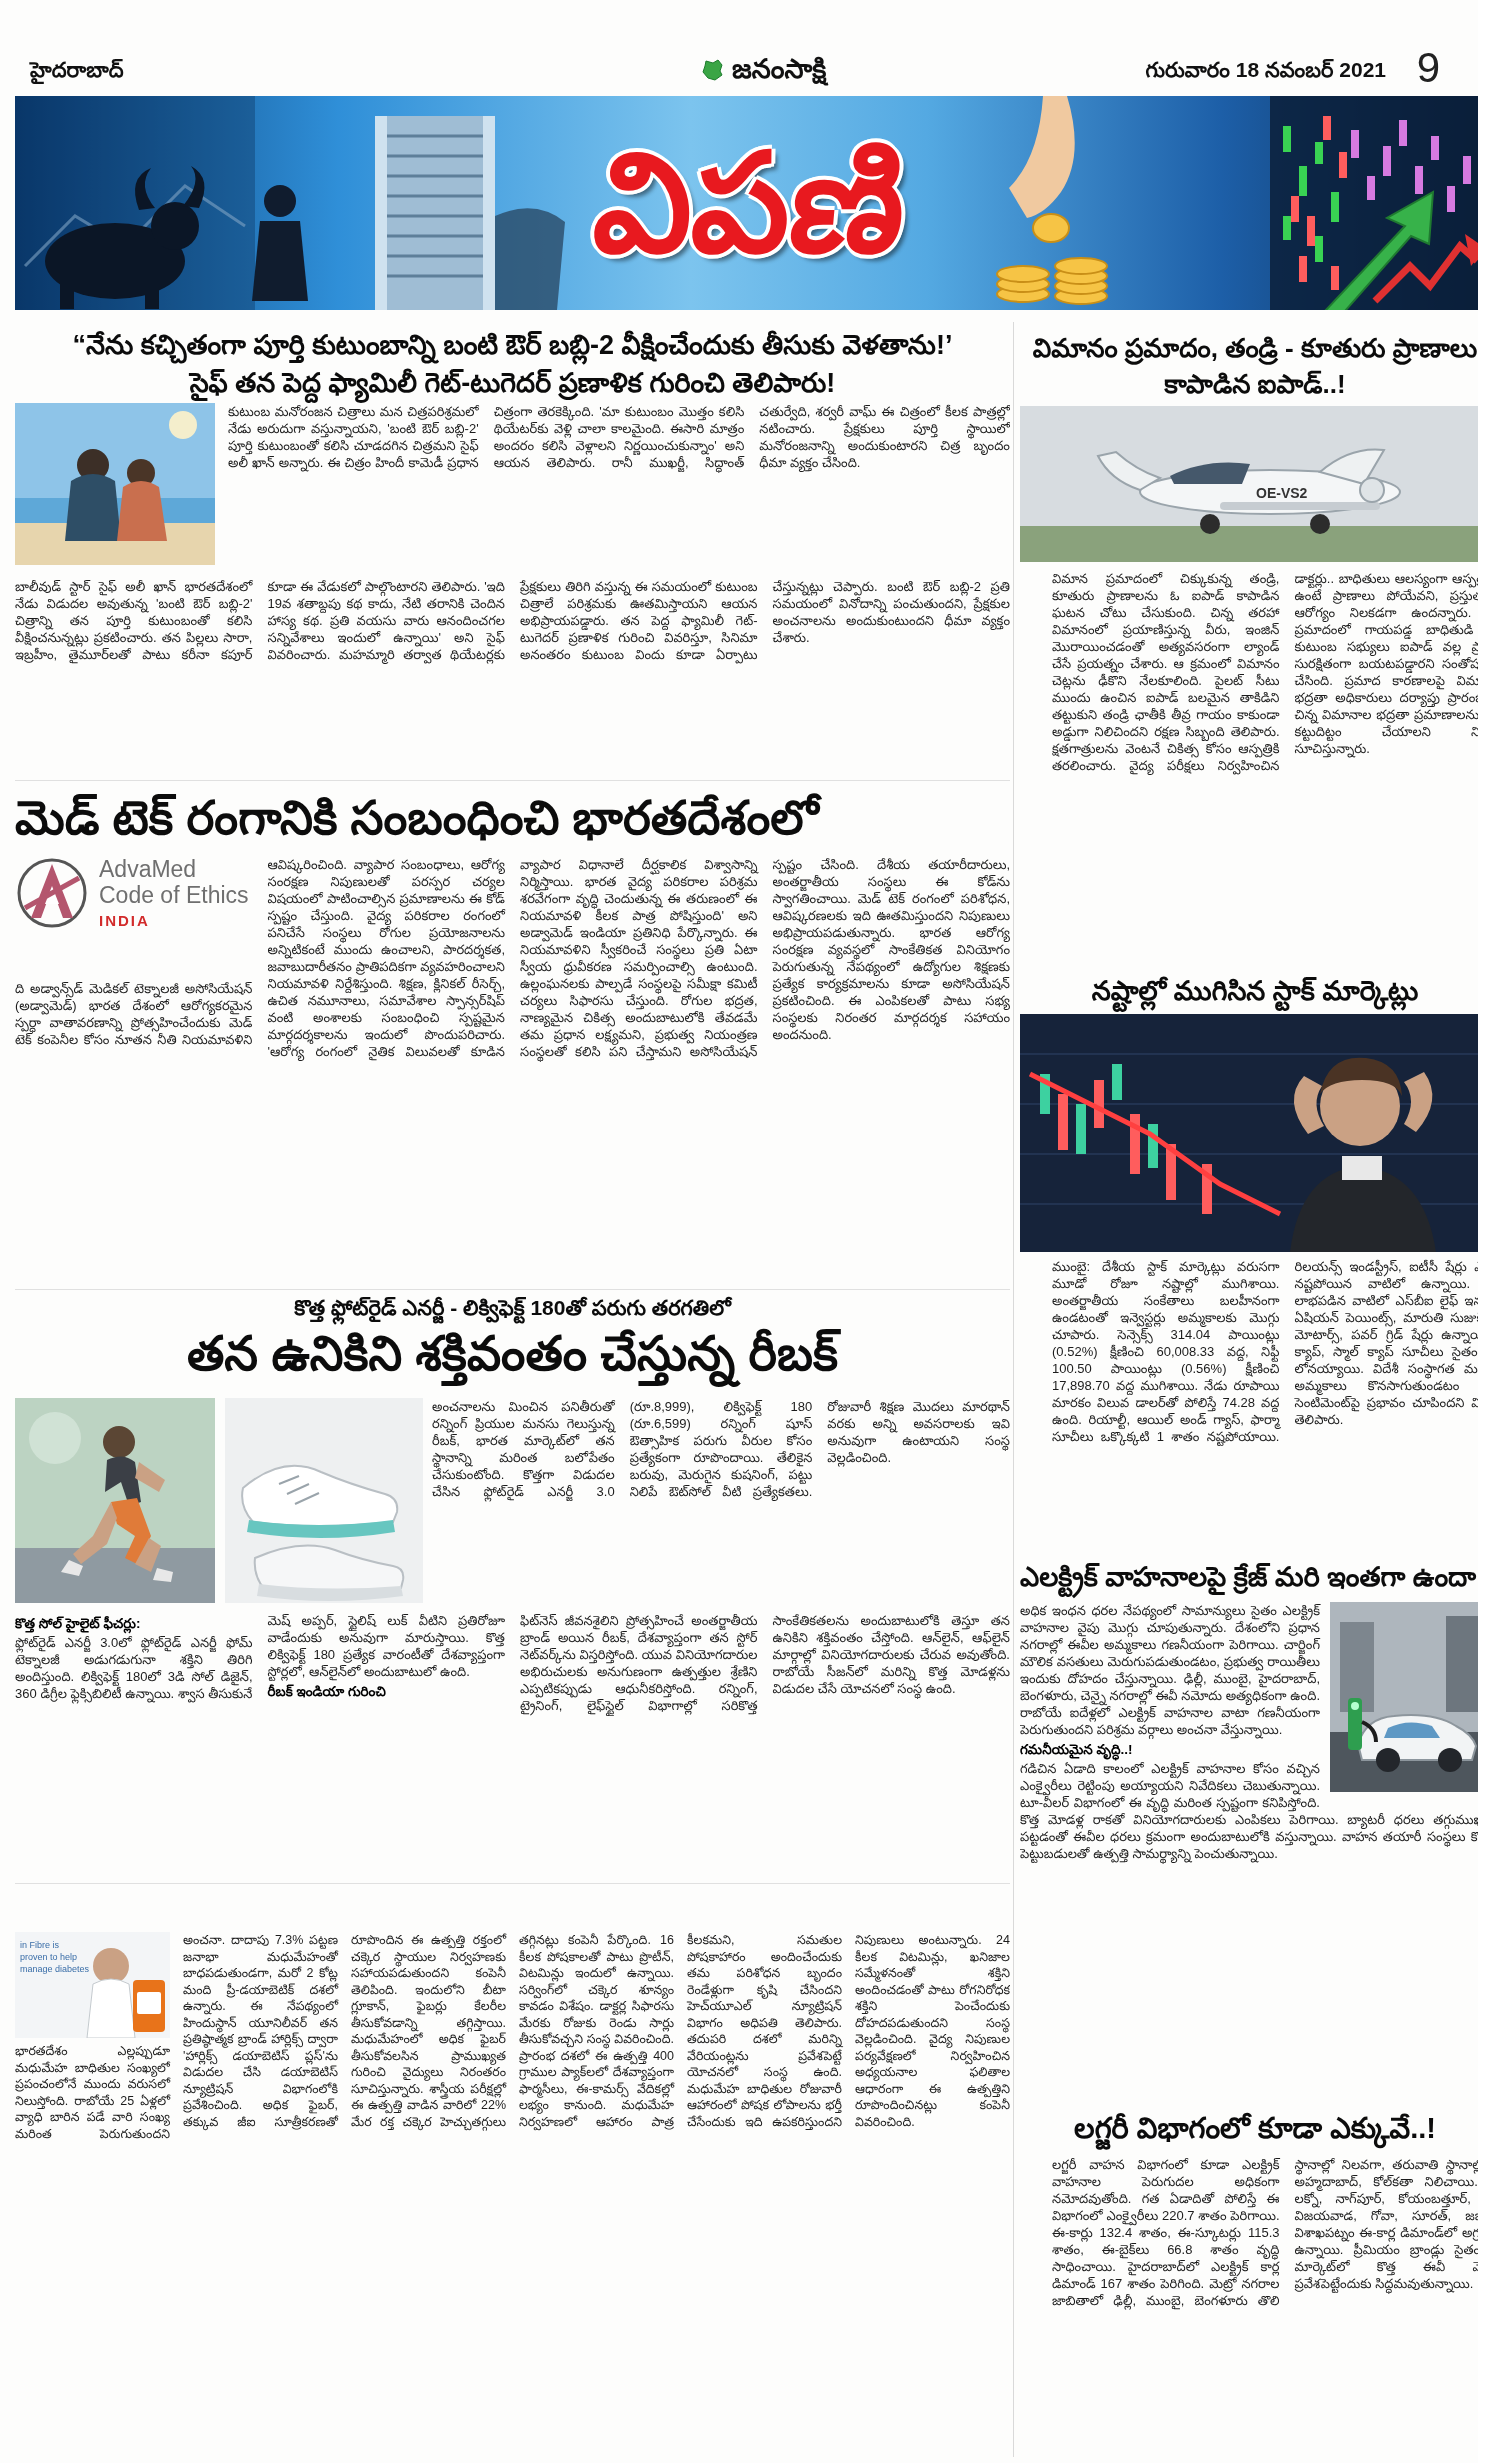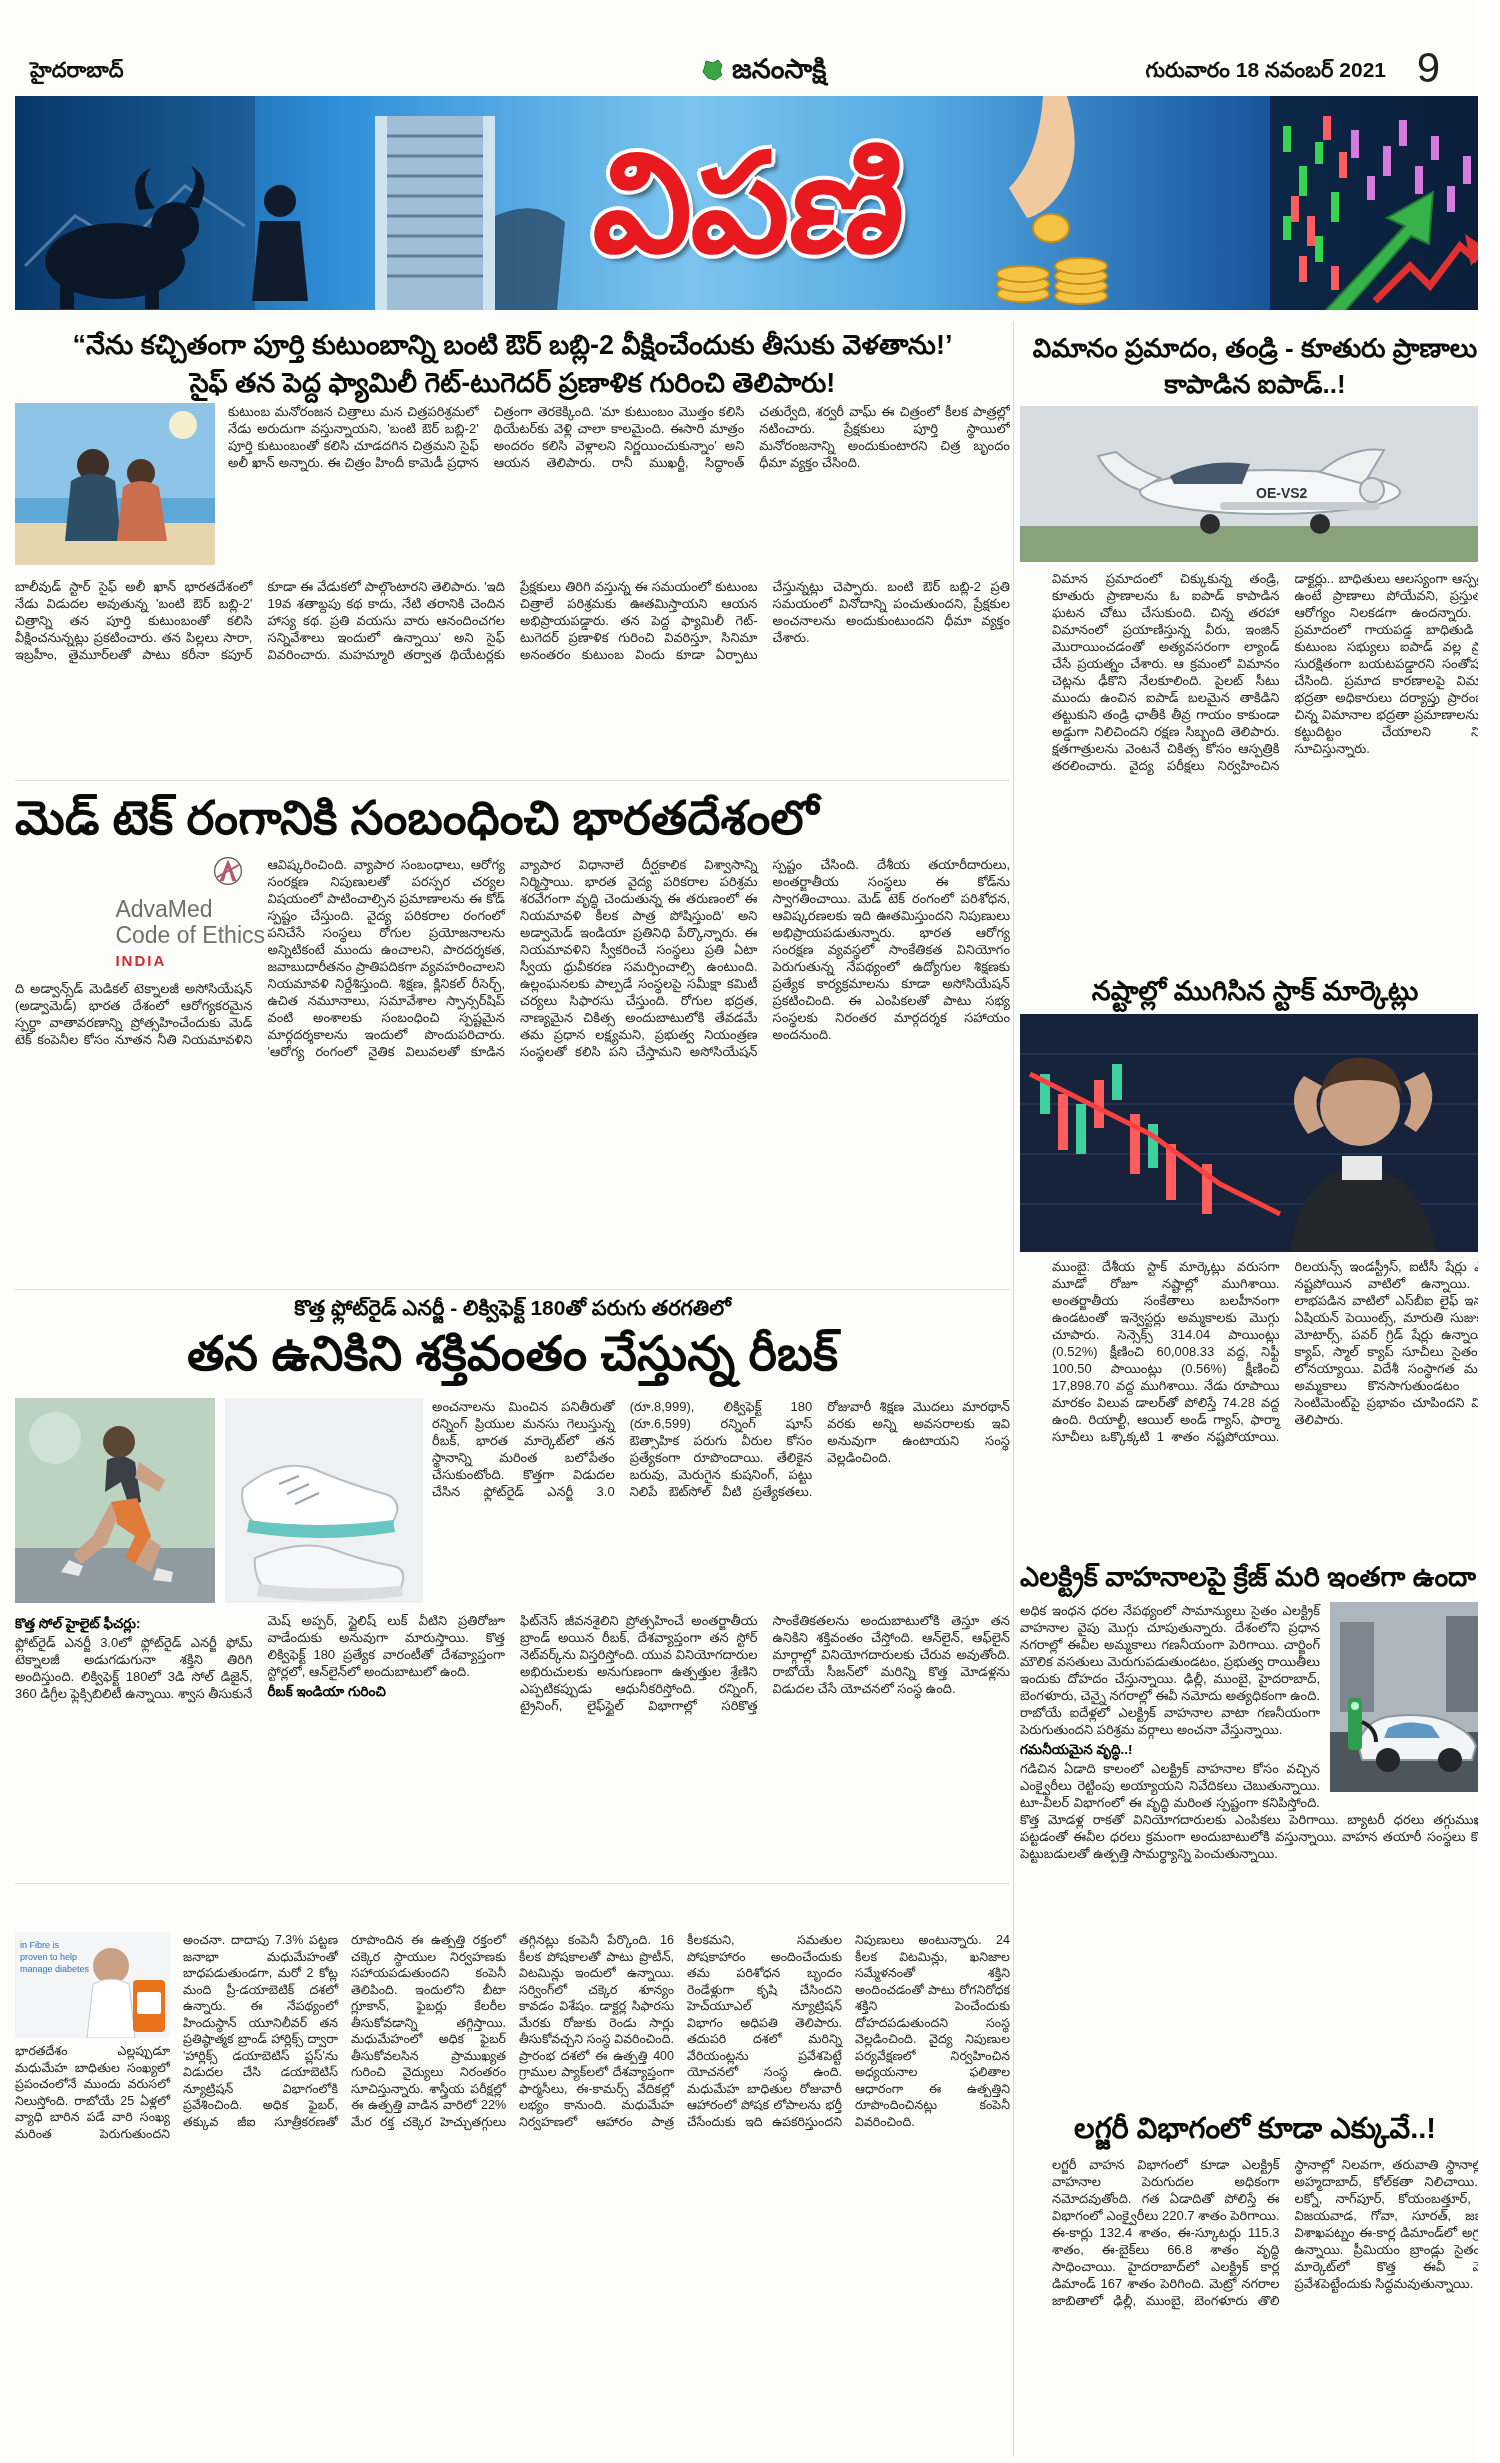--- a/index.html
+++ b/index.html
@@ -21,21 +21,21 @@
   
   .headline{position:absolute;font-weight:bold;color:#0c0c0c;text-align:center;white-space:nowrap;overflow:hidden;}
   .headline.wrap{white-space:normal;}
   .body-text{position:absolute;overflow:hidden;text-align:justify;font-size:13px;line-height:17px;color:#1c1c1c;column-gap:15px;}
   .cols-2{column-count:2;margin-left:32px;} .cols-3{column-count:3;} .cols-4{column-count:4;} .cols-6{column-count:6;}
   .sub-head{font-weight:bold;font-size:13.5px;margin:3px 0 2px 0;color:#000;}
   .photo{position:absolute;overflow:hidden;background:#f97316;}
   .vrule{position:absolute;width:1px;background:#d9d9d9;}
   .hrule{position:absolute;height:1px;background:#e0e0e0;}
   
-  .advamed{width:250px;height:118px;display:flex;align-items:flex-end;gap:10px;margin-bottom:6px;flex-direction:column;}
+  .advamed{width:250px;height:118px;display:flex;align-items:flex-start;gap:10px;margin-bottom:6px;}
   .adv-texts{display:flex;flex-direction:column;line-height:26px;}
   .adv-l1,.adv-l2{font-size:23px;color:#6f6f6f;}
   .adv-l3{font-size:15px;font-weight:bold;color:#d22b2b;letter-spacing:2px;}
   .kicker{position:absolute;font-weight:bold;color:#0c0c0c;text-align:center;white-space:nowrap;}
 </style>
 </head>
 <body>
 
 <div class="page">
 

